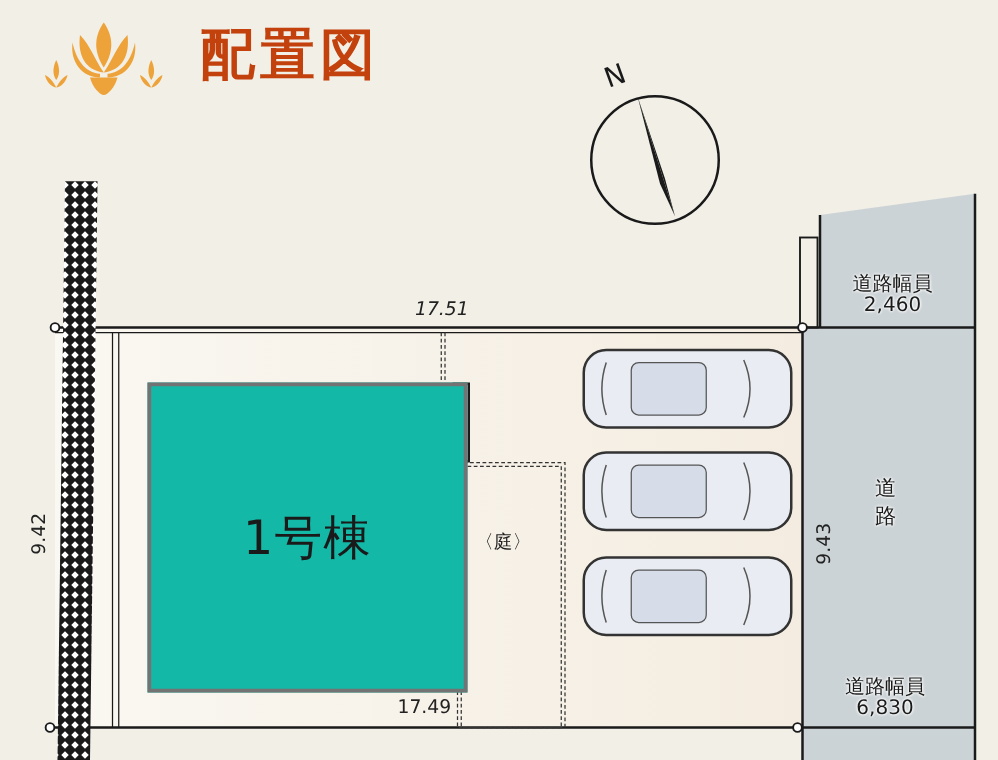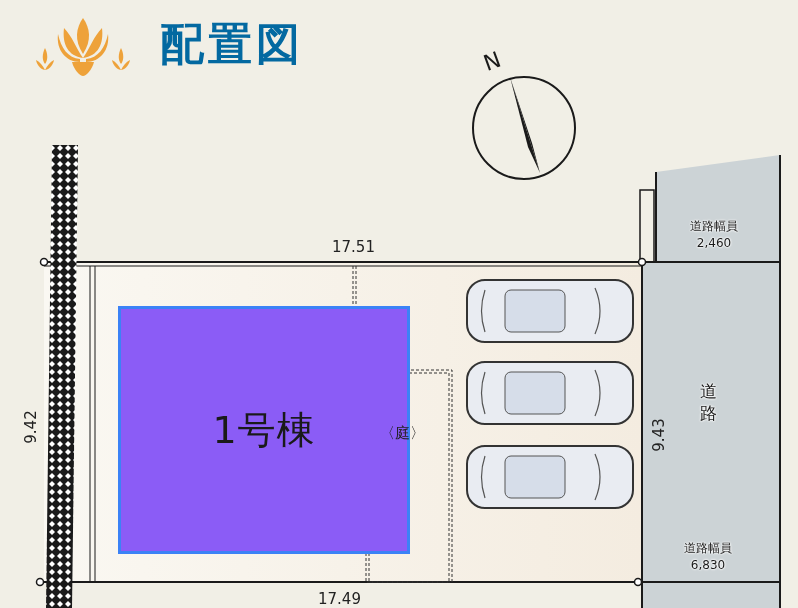--- a/index.html
+++ b/index.html
@@ -1,26 +1,26 @@
 <!DOCTYPE html>
 <html><head>
 <meta charset="utf-8">
 <style>
   html,body{margin:0;padding:0;}
   body{width:798px;height:608px;overflow:hidden;position:relative;
     background:#f1efe6;font-family:"DejaVu Sans","Liberation Sans",sans-serif;}
   .abs{position:absolute;}
-  .title{left:160px;top:14px;font-size:44px;font-weight:bold;color:#0369a1;letter-spacing:4px;line-height:60px;}
+  .title{left:160px;top:14px;font-size:44px;font-weight:bold;color:#c2410c;letter-spacing:4px;line-height:60px;}
   .lotus{left:28px;top:14px;width:110px;height:66px;}
   .compass{left:470px;top:45px;width:120px;height:135px;}
   .dim{font-size:15px;color:#222;}
-  .bldg{left:118px;top:306px;width:292px;height:248px;background:#8b5cf6;border:3px solid #3b82f6;box-sizing:border-box;}
+  .bldg{left:118px;top:306px;width:256px;height:248px;background:#14b8a6;border:3px solid #737373;box-sizing:border-box;}
   .bldg-label{left:0;top:0;width:100%;height:100%;display:flex;align-items:center;justify-content:center;font-size:38px;color:#1a1a1a;letter-spacing:1px;}
   .niwa{left:380px;top:424px;font-size:15px;color:#222;}
-  .road-label{font-size:12px;color:#1a1a1a;text-align:center;line-height:17px;
+  .road-label{font-size:16px;color:#1a1a1a;text-align:center;line-height:17px;
     text-shadow:0 0 2px #fff,0 0 2px #fff,0 0 3px #fff;}
   .road-main{left:700px;top:380px;font-size:17px;color:#1a1a1a;width:22px;line-height:22px;
     text-shadow:0 0 2px #fff,0 0 2px #fff,0 0 3px #fff;}
   .vert{transform:rotate(-90deg);transform-origin:center;}
 </style>
 </head>
 <body>
 
 <svg class="abs lotus" viewBox="0 0 110 66">
   <g fill="#eea23a">
@@ -119,22 +119,22 @@
   </g>
 </svg>
 
 <div class="abs bldg">
   <div class="abs bldg-label">1号棟</div>
 </div>
 <div class="abs" style="left:333px;top:307px;width:32px;height:62px;background:transparent;"></div>
 
 <div class="abs niwa">〈庭〉</div>
 
-<div class="abs dim" style="left:332px;top:238px;">17.51</div>
-<div class="abs dim" style="left:318px;top:590px;">17.49</div>
+<div class="abs dim" style="left:332px;top:238px;font-style:italic;">17.51</div>
+<div class="abs dim" style="left:318px;top:556px;">17.49</div>
 <div class="abs dim vert" style="left:14px;top:418px;">9.42</div>
 <div class="abs dim vert" style="left:642px;top:426px;">9.43</div>
 
 <div class="abs road-label" style="left:664px;top:218px;width:100px;">
   <div>道路幅員</div>
   <div>2,460</div>
 </div>
 <div class="abs road-main">
   <div>道</div>
   <div>路</div>

